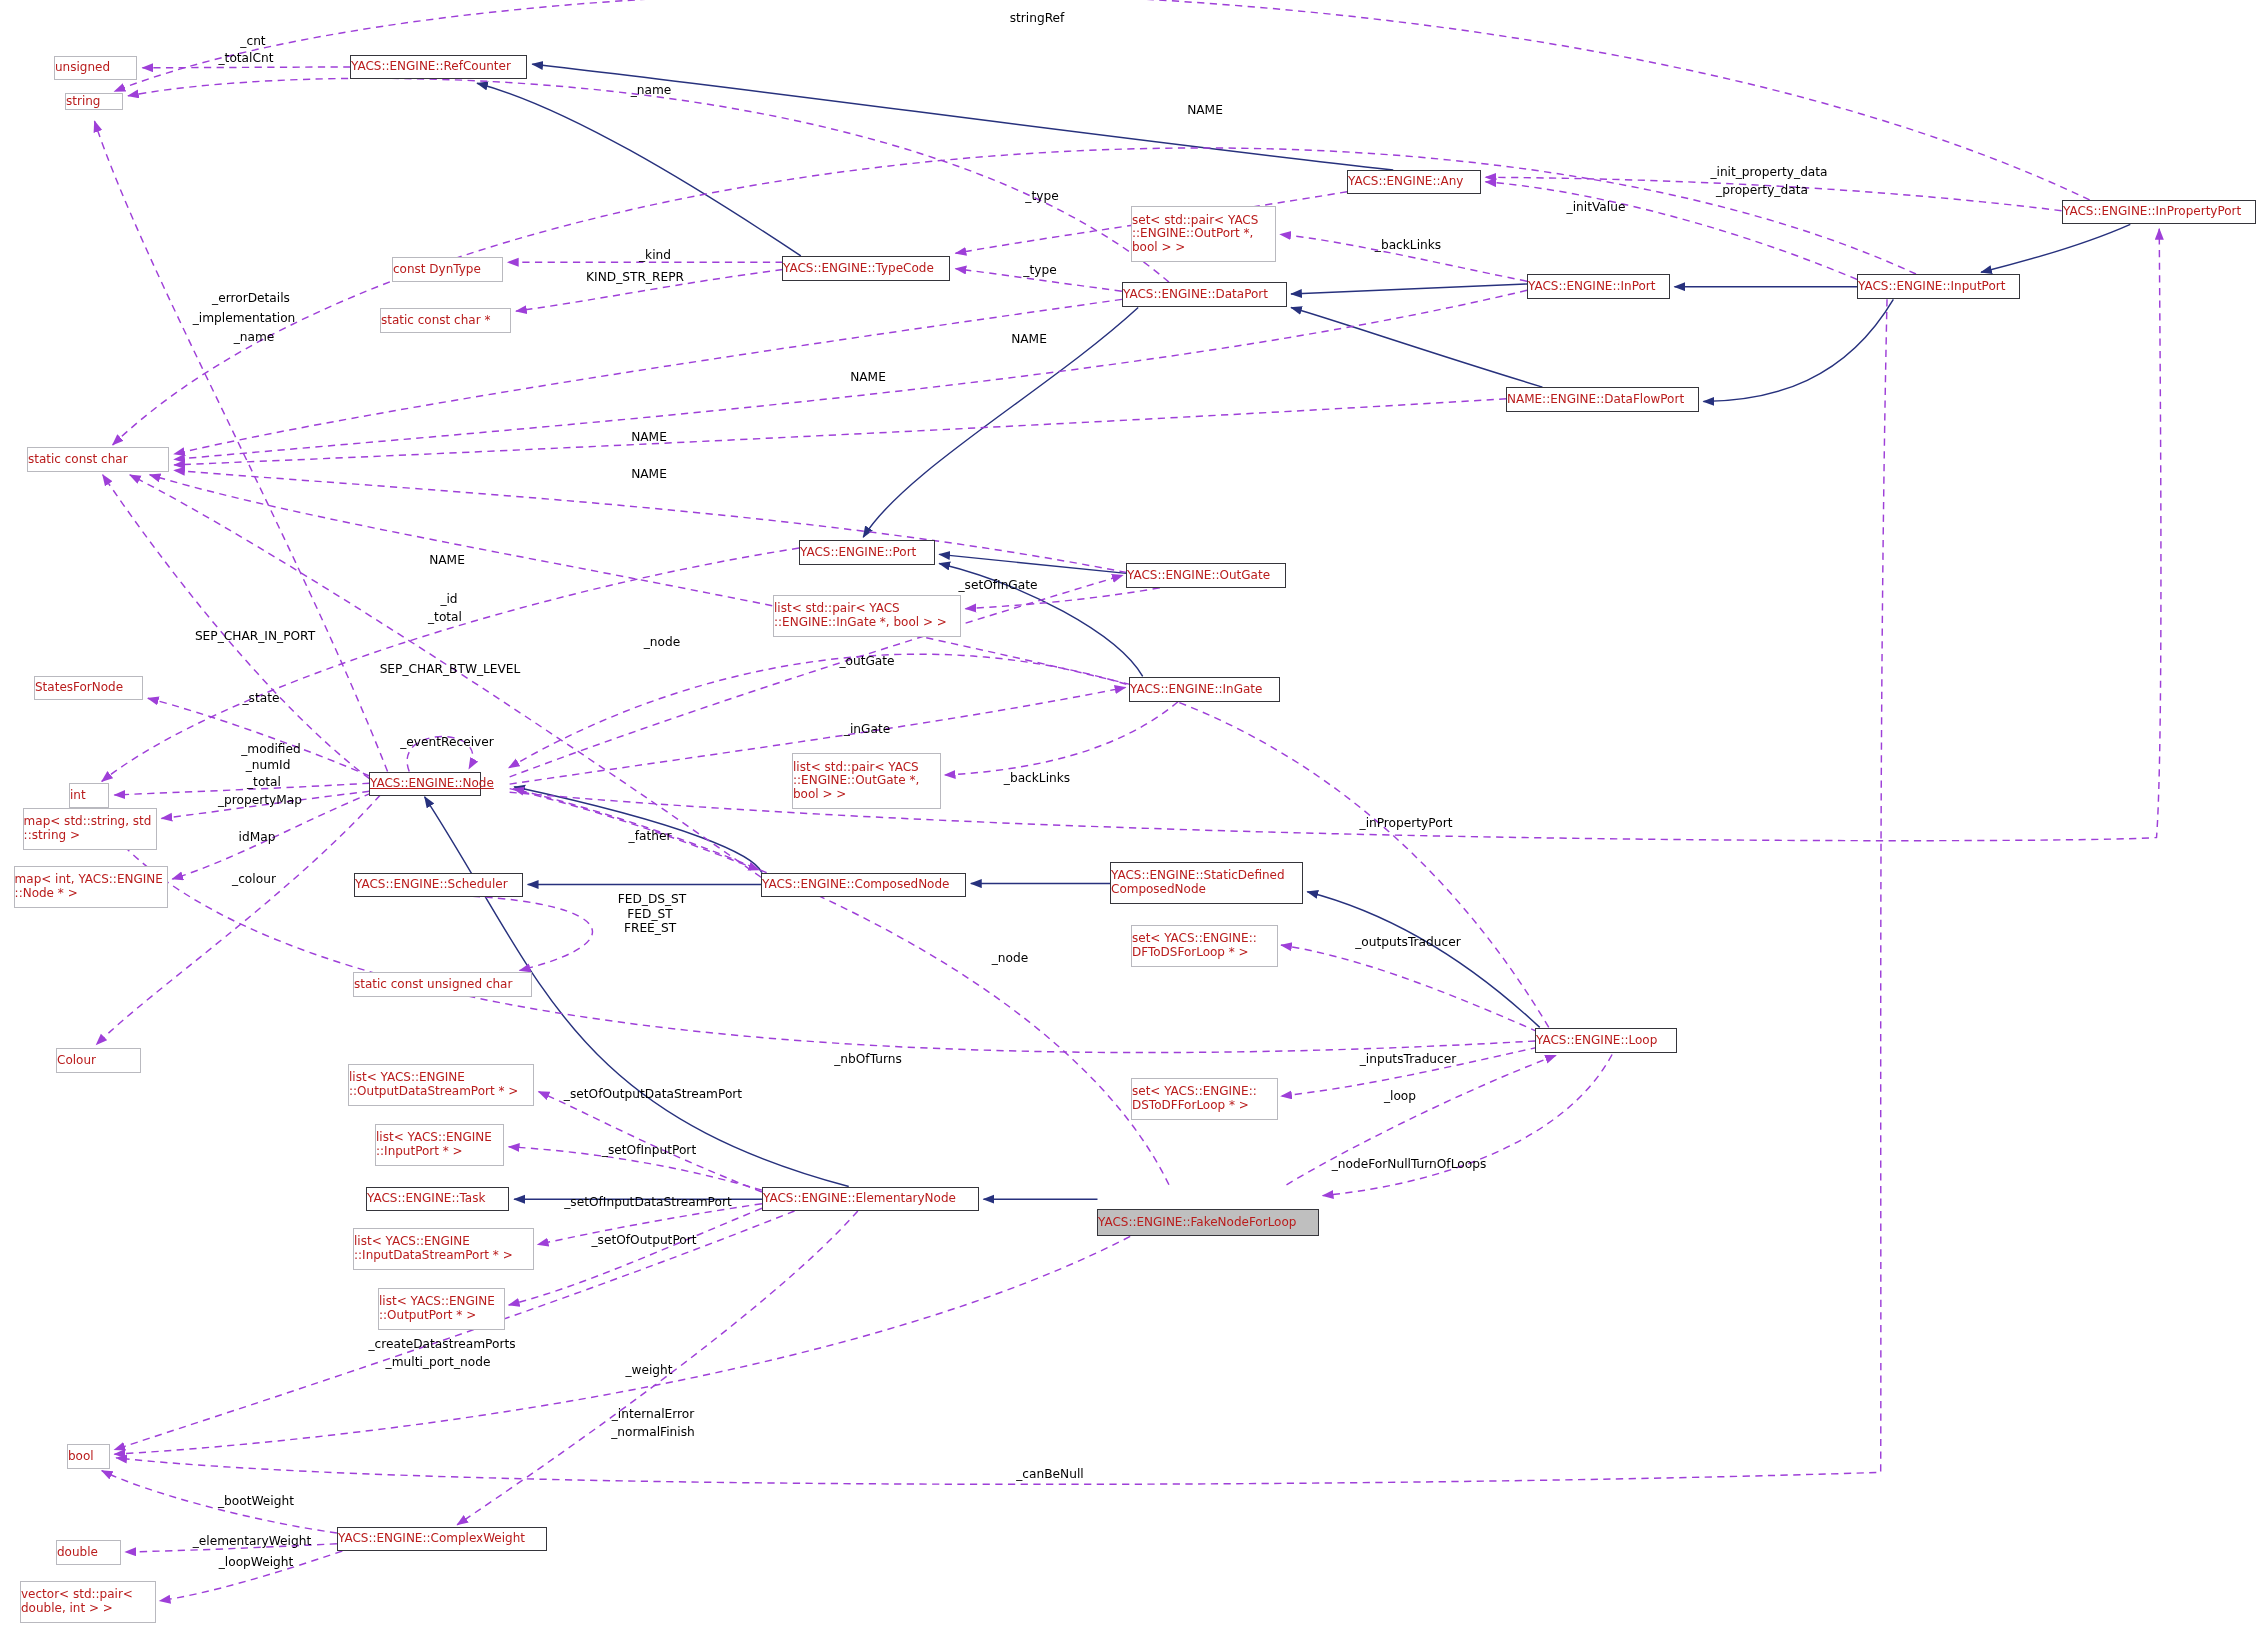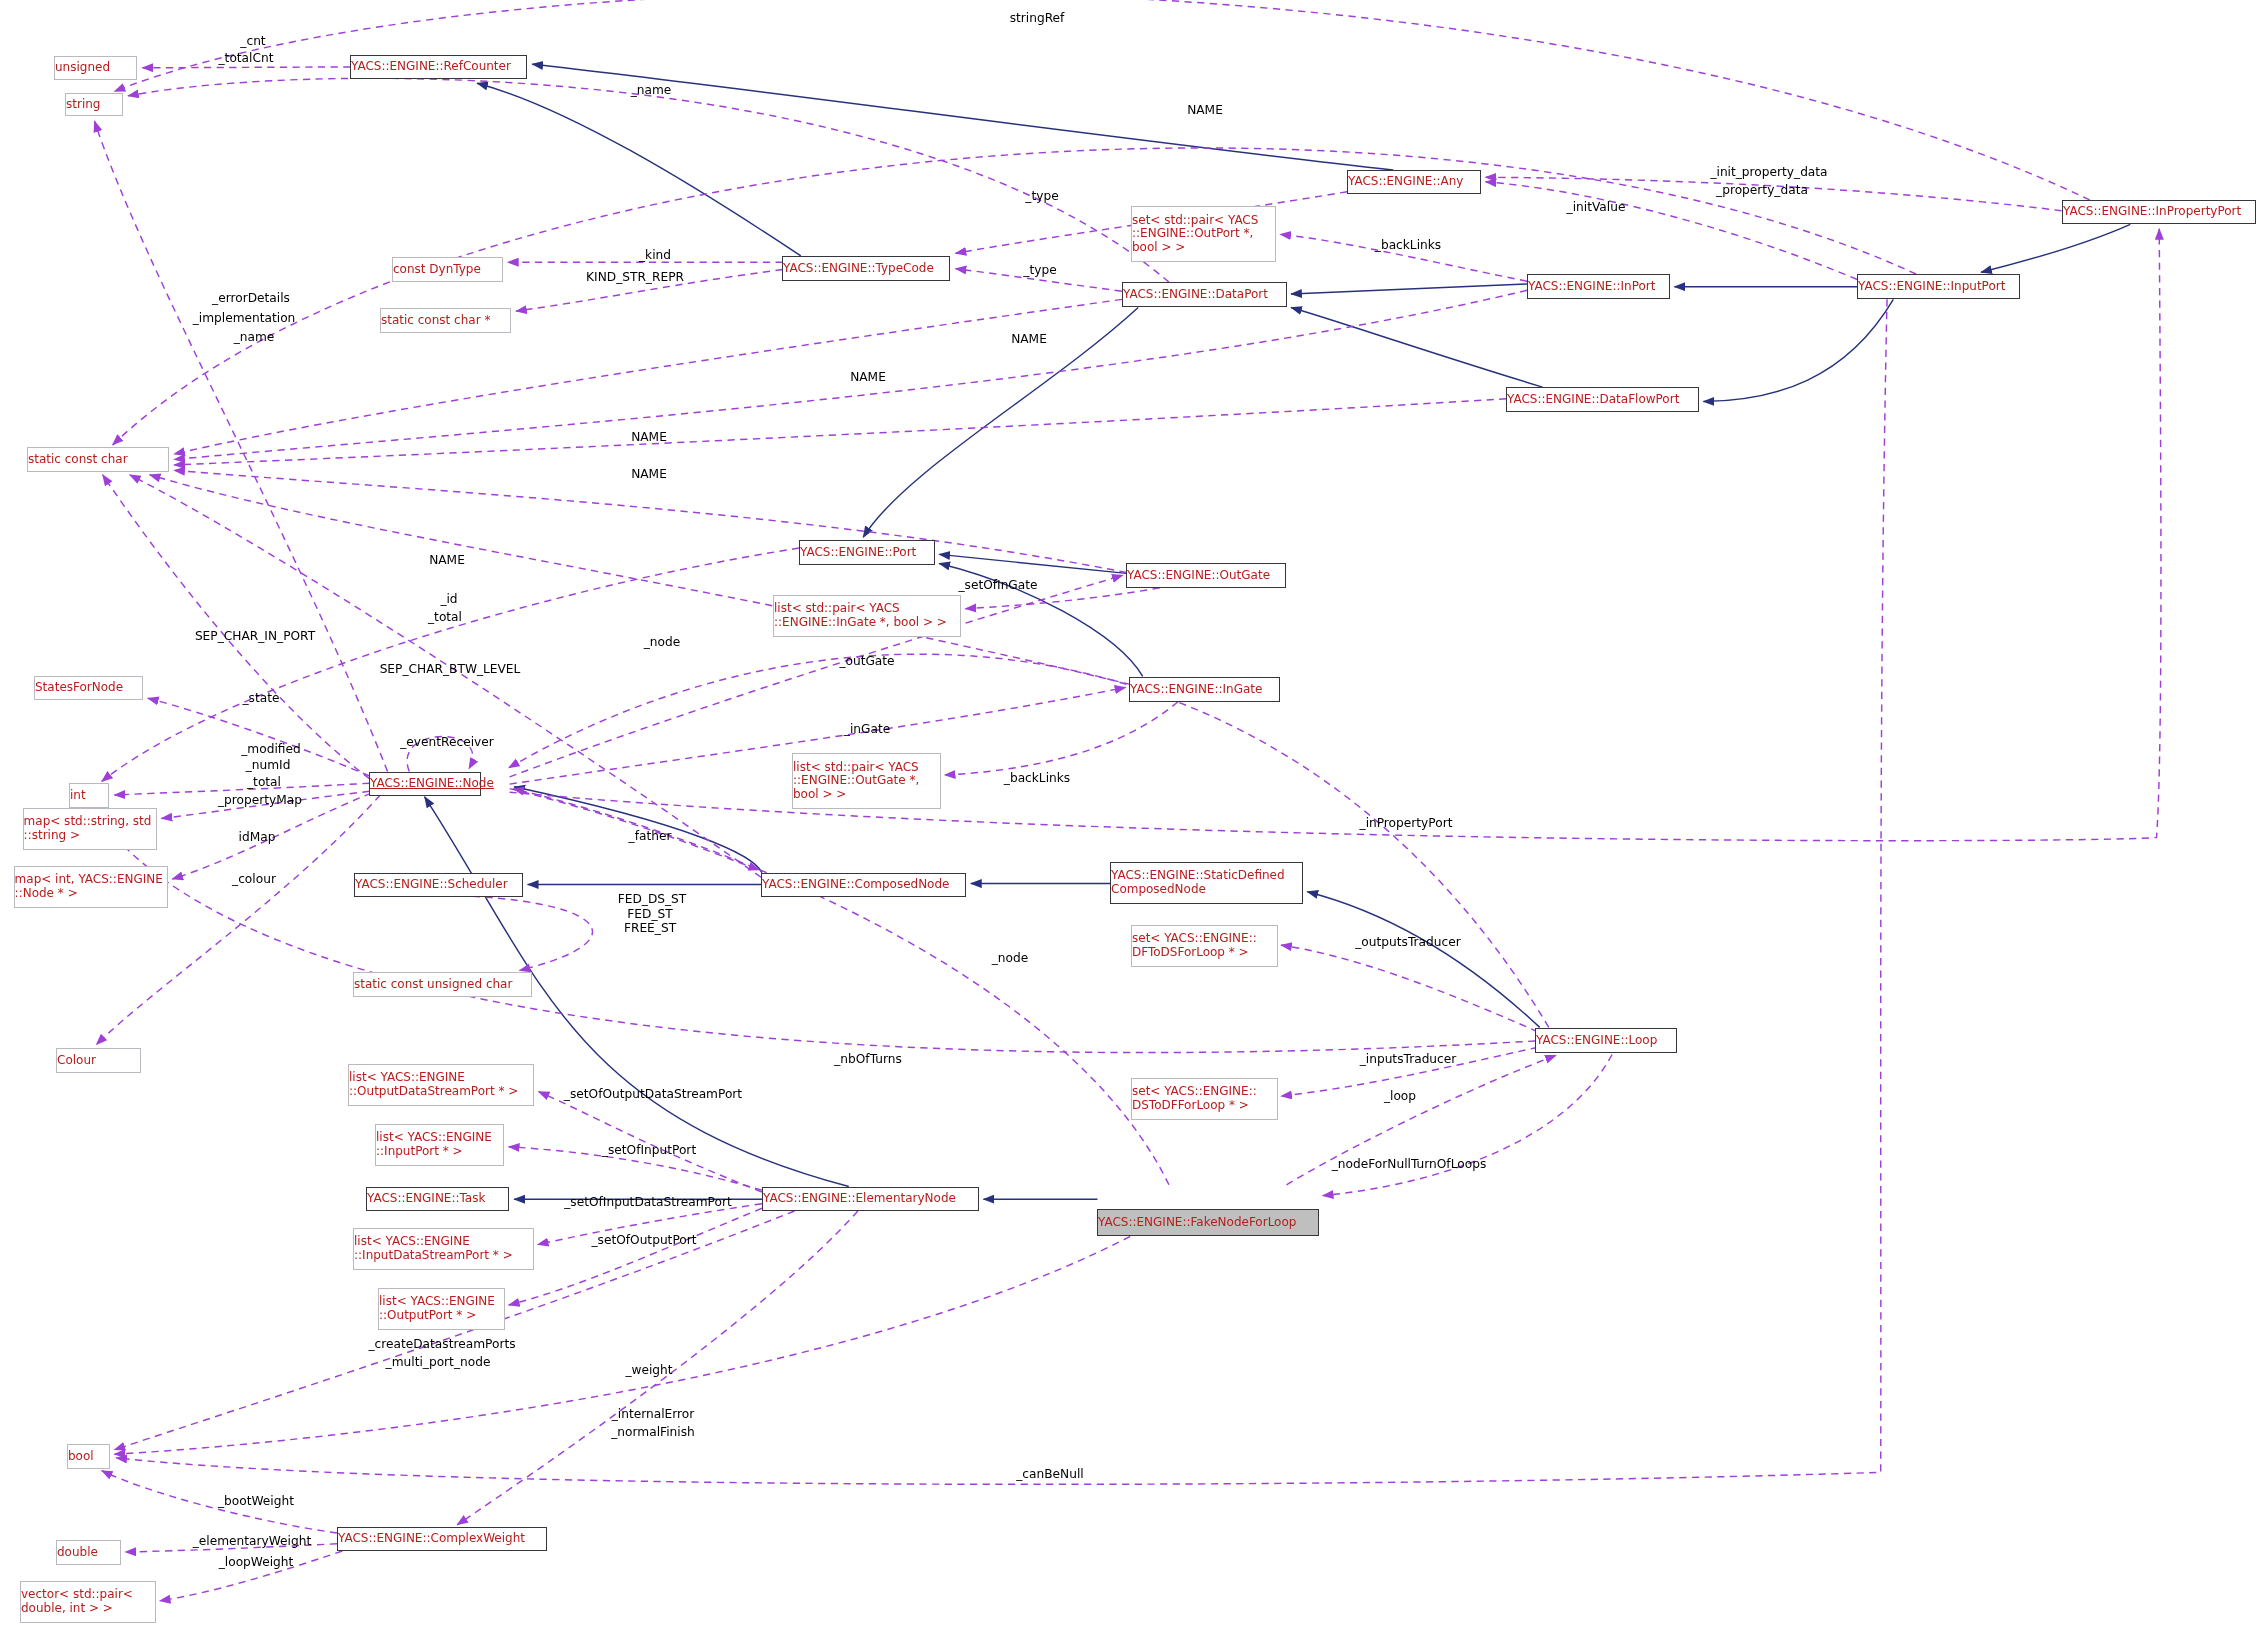--- a/index.html
+++ b/index.html
@@ -119,21 +119,21 @@
         <path d="M 1298,1340 C 995,1522 400,1592 126,1608" class="edge dashed" marker-end="url(#arrow-dashed)"></path>
         <path d="M 372,1695 C 278,1682 160,1650 112,1626" class="edge dashed" marker-end="url(#arrow-dashed)"></path>
         <path d="M 372,1707 C 288,1711 200,1715 138,1716" class="edge dashed" marker-end="url(#arrow-dashed)"></path>
         <path d="M 378,1715 C 298,1742 230,1762 176,1770" class="edge dashed" marker-end="url(#arrow-dashed)"></path>
       </g>
   </svg>
   <div id="node-group">
       <div class="node-box plain" style="left: 54px; top: 56px; width: 83px; height: 24.4px;">
         <span>unsigned</span>
       </div>
-      <div class="node-box plain" style="left: 65px; top: 93px; width: 58px; height: 23px;">
+      <div class="node-box plain" style="left: 65px; top: 93px; width: 58px; height: 17px;">
         <span>string</span>
       </div>
       <div class="node-box class" style="left: 350px; top: 55px; width: 177px; height: 24.4px;">
         <span>YACS::ENGINE::RefCounter</span>
       </div>
       <div class="node-box class" style="left: 1347px; top: 170px; width: 134px; height: 24.4px;">
         <span>YACS::ENGINE::Any</span>
       </div>
       <div class="node-box class" style="left: 2062px; top: 200px; width: 194px; height: 24.4px;">
         <span>YACS::ENGINE::InPropertyPort</span>
@@ -155,21 +155,21 @@
       <div class="node-box class" style="left: 1122px; top: 282px; width: 165px; height: 25px;">
         <span>YACS::ENGINE::DataPort</span>
       </div>
       <div class="node-box class" style="left: 1527px; top: 274px; width: 143px; height: 25px;">
         <span>YACS::ENGINE::InPort</span>
       </div>
       <div class="node-box class" style="left: 1857px; top: 274px; width: 163px; height: 25px;">
         <span>YACS::ENGINE::InputPort</span>
       </div>
       <div class="node-box class" style="left: 1506px; top: 387px; width: 193px; height: 25px;">
-        <span>YACS::ENGINE::DataFlowPort</span>
+        <span>NAME::ENGINE::DataFlowPort</span>
       </div>
       <div class="node-box plain" style="left: 27px; top: 447px; width: 142px; height: 25px;">
         <span>static const char</span>
       </div>
       <div class="node-box class" style="left: 799px; top: 540px; width: 136px; height: 25px;">
         <span>YACS::ENGINE::Port</span>
       </div>
       <div class="node-box class" style="left: 1126px; top: 563px; width: 160px; height: 25px;">
         <span>YACS::ENGINE::OutGate</span>
       </div>

